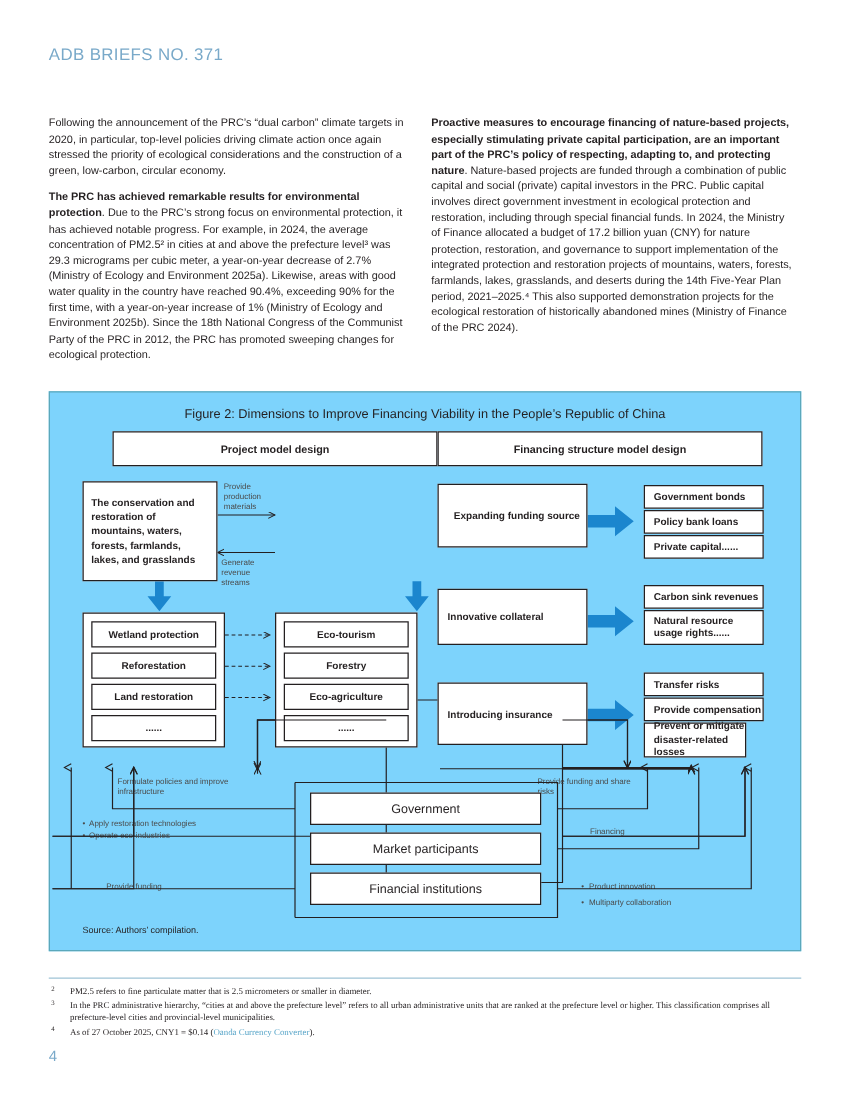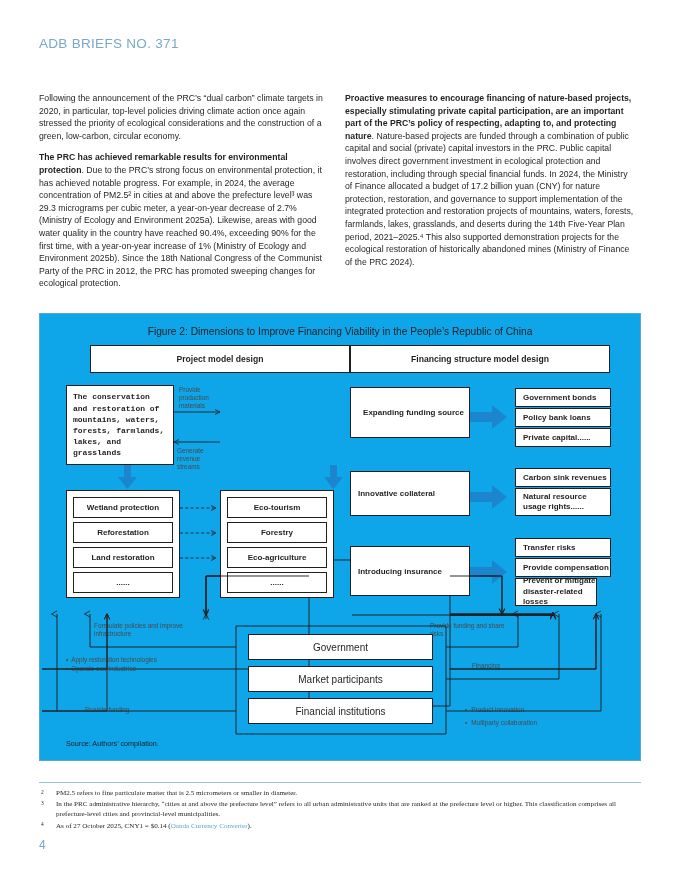--- a/index.html
+++ b/index.html
@@ -42,21 +42,21 @@
   .col p { margin: 0 0 9px 0; }
   .col b { font-weight: bold; text-align: center; }
 
   
   .figure-box {
     position: absolute;
     left: 39px; top: 313px;
     width: 602px; height: 448px;
     border: 1.2px solid #5ba8bb;
     box-sizing: border-box;
-    background: #0ea5e9;
+    background: #7dd3fc;
   }
   .fig-title {
     position: absolute;
     left: 0; right: 0; top: 12px;
     text-align: center;
     font-size: 10.2px;
     color: #231f20;
   }
 
   
@@ -264,21 +264,21 @@
       </g>
     </svg>
 
     <div class="hdrbox" style="left:32px; top:31px; width:260px; height:28px;margin-left:18px;">
       <span>Project model design</span>
     </div>
     <div class="hdrbox" style="left:310px; top:31px; width:260px; height:28px;">
       <span>Financing structure model design</span>
     </div>
 
-    <div class="bx bold pad" style="left:26px; top:71px; width:108px; height:80px; line-height:11.2px;font-family:Liberation Mono, monospace;">
+    <div class="bx bold pad" style="left:26px; top:71px; width:108px; height:80px; line-height:11.2px;">
       <span>The conservation and restoration of mountains, waters, forests, farmlands, lakes, and grasslands</span>
     </div>
 
     <div class="lbl" style="left:139px; top:72px; width:40px;">
       <span>Provide production materials</span>
     </div>
     <div class="lbl" style="left:137px; top:133px; width:46px;">
       <span>Generate revenue streams</span>
     </div>
 

